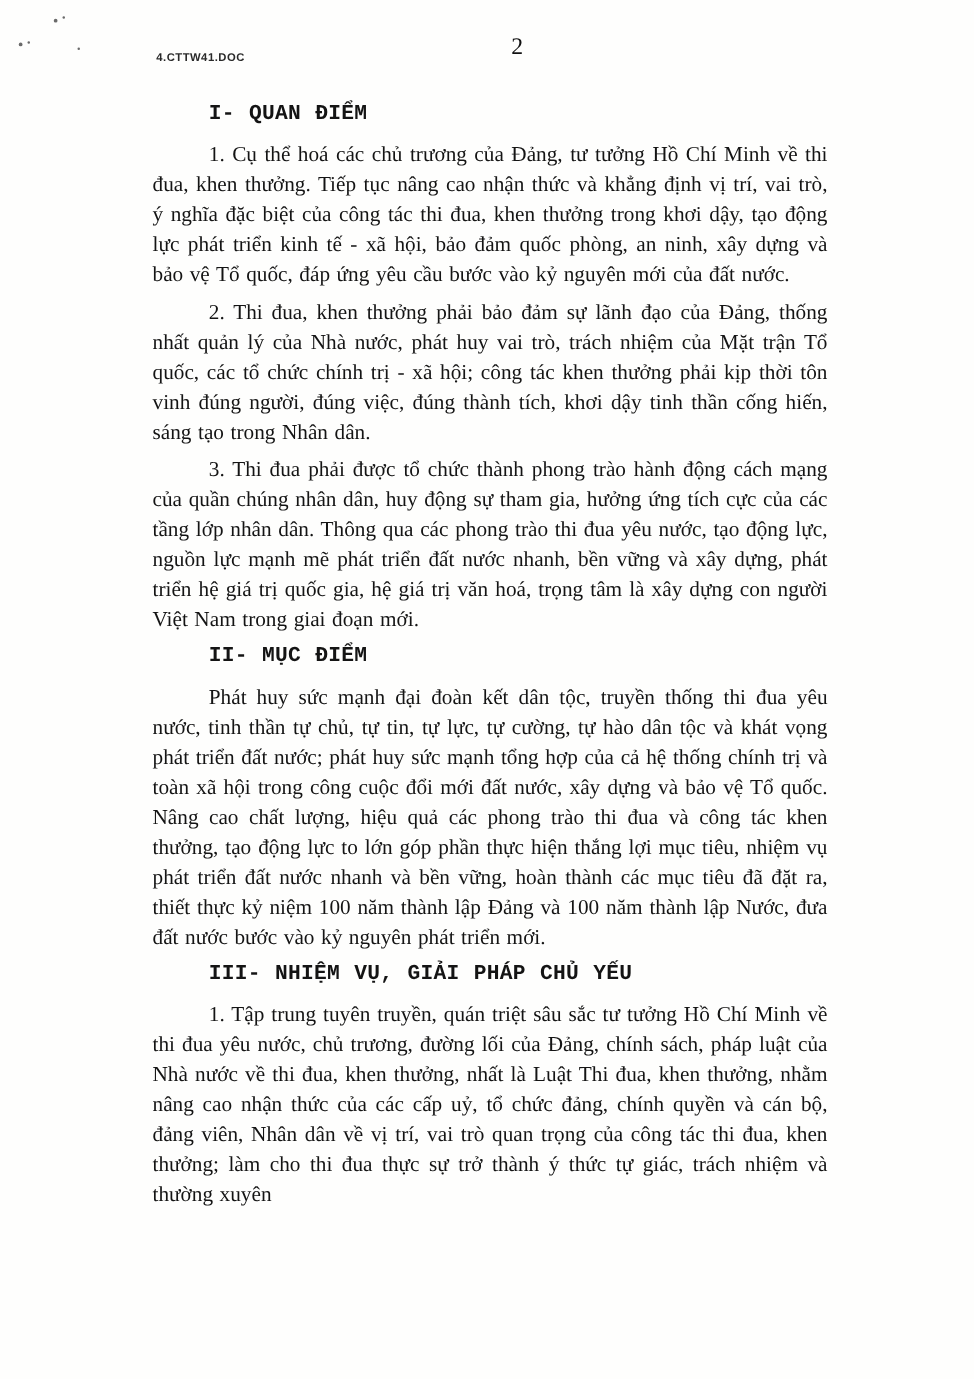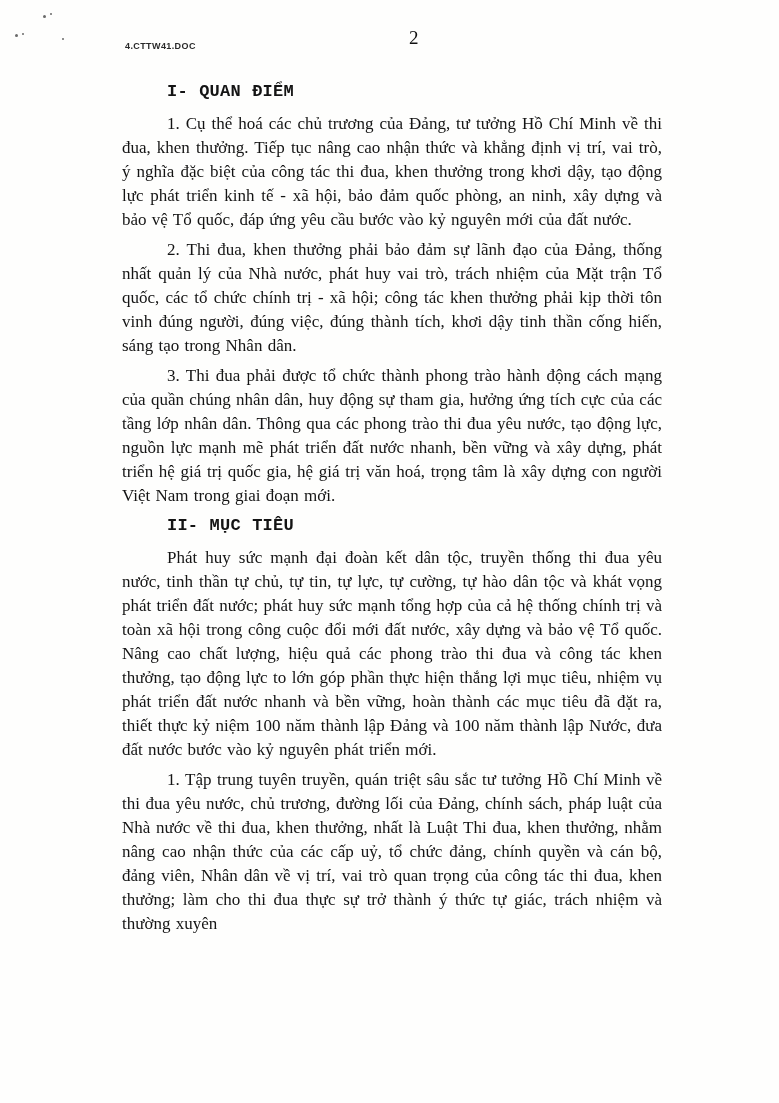--- a/index.html
+++ b/index.html
@@ -86,19 +86,20 @@
   <div class="page-number">2</div>
 
   <div class="body-text">
 
 
     <h3 class="heading">I- QUAN ĐIỂM</h3>
     <p class="para">1. Cụ thể hoá các chủ trương của Đảng, tư tưởng Hồ Chí Minh về thi đua, khen thưởng. Tiếp tục nâng cao nhận thức và khẳng định vị trí, vai trò, ý nghĩa đặc biệt của công tác thi đua, khen thưởng trong khơi dậy, tạo động lực phát triển kinh tế - xã hội, bảo đảm quốc phòng, an ninh, xây dựng và bảo vệ Tổ quốc, đáp ứng yêu cầu bước vào kỷ nguyên mới của đất nước.</p>
     <p class="para">2. Thi đua, khen thưởng phải bảo đảm sự lãnh đạo của Đảng, thống nhất quản lý của Nhà nước, phát huy vai trò, trách nhiệm của Mặt trận Tổ quốc, các tổ chức chính trị - xã hội; công tác khen thưởng phải kịp thời tôn vinh đúng người, đúng việc, đúng thành tích, khơi dậy tinh thần cống hiến, sáng tạo trong Nhân dân.</p>
     <p class="para">3. Thi đua phải được tổ chức thành phong trào hành động cách mạng của quần chúng nhân dân, huy động sự tham gia, hưởng ứng tích cực của các tầng lớp nhân dân. Thông qua các phong trào thi đua yêu nước, tạo động lực, nguồn lực mạnh mẽ phát triển đất nước nhanh, bền vững và xây dựng, phát triển hệ giá trị quốc gia, hệ giá trị văn hoá, trọng tâm là xây dựng con người Việt Nam trong giai đoạn mới.</p>
 
-    <h3 class="heading">II- MỤC TIÊU</h3>
+    <h3 class="heading">II- MỤC ĐIỂM</h3>
     <p class="para">Phát huy sức mạnh đại đoàn kết dân tộc, truyền thống thi đua yêu nước, tinh thần tự chủ, tự tin, tự lực, tự cường, tự hào dân tộc và khát vọng phát triển đất nước; phát huy sức mạnh tổng hợp của cả hệ thống chính trị và toàn xã hội trong công cuộc đổi mới đất nước, xây dựng và bảo vệ Tổ quốc. Nâng cao chất lượng, hiệu quả các phong trào thi đua và công tác khen thưởng, tạo động lực to lớn góp phần thực hiện thắng lợi mục tiêu, nhiệm vụ phát triển đất nước nhanh và bền vững, hoàn thành các mục tiêu đã đặt ra, thiết thực kỷ niệm 100 năm thành lập Đảng và 100 năm thành lập Nước, đưa đất nước bước vào kỷ nguyên phát triển mới.</p>
 
+    <h3 class="heading">III- NHIỆM VỤ, GIẢI PHÁP CHỦ YẾU</h3>
     <p class="para">1. Tập trung tuyên truyền, quán triệt sâu sắc tư tưởng Hồ Chí Minh về thi đua yêu nước, chủ trương, đường lối của Đảng, chính sách, pháp luật của Nhà nước về thi đua, khen thưởng, nhất là Luật Thi đua, khen thưởng, nhằm nâng cao nhận thức của các cấp uỷ, tổ chức đảng, chính quyền và cán bộ, đảng viên, Nhân dân về vị trí, vai trò quan trọng của công tác thi đua, khen thưởng; làm cho thi đua thực sự trở thành ý thức tự giác, trách nhiệm và thường xuyên</p>
 
   </div>
 </div>
 
 </body></html>

